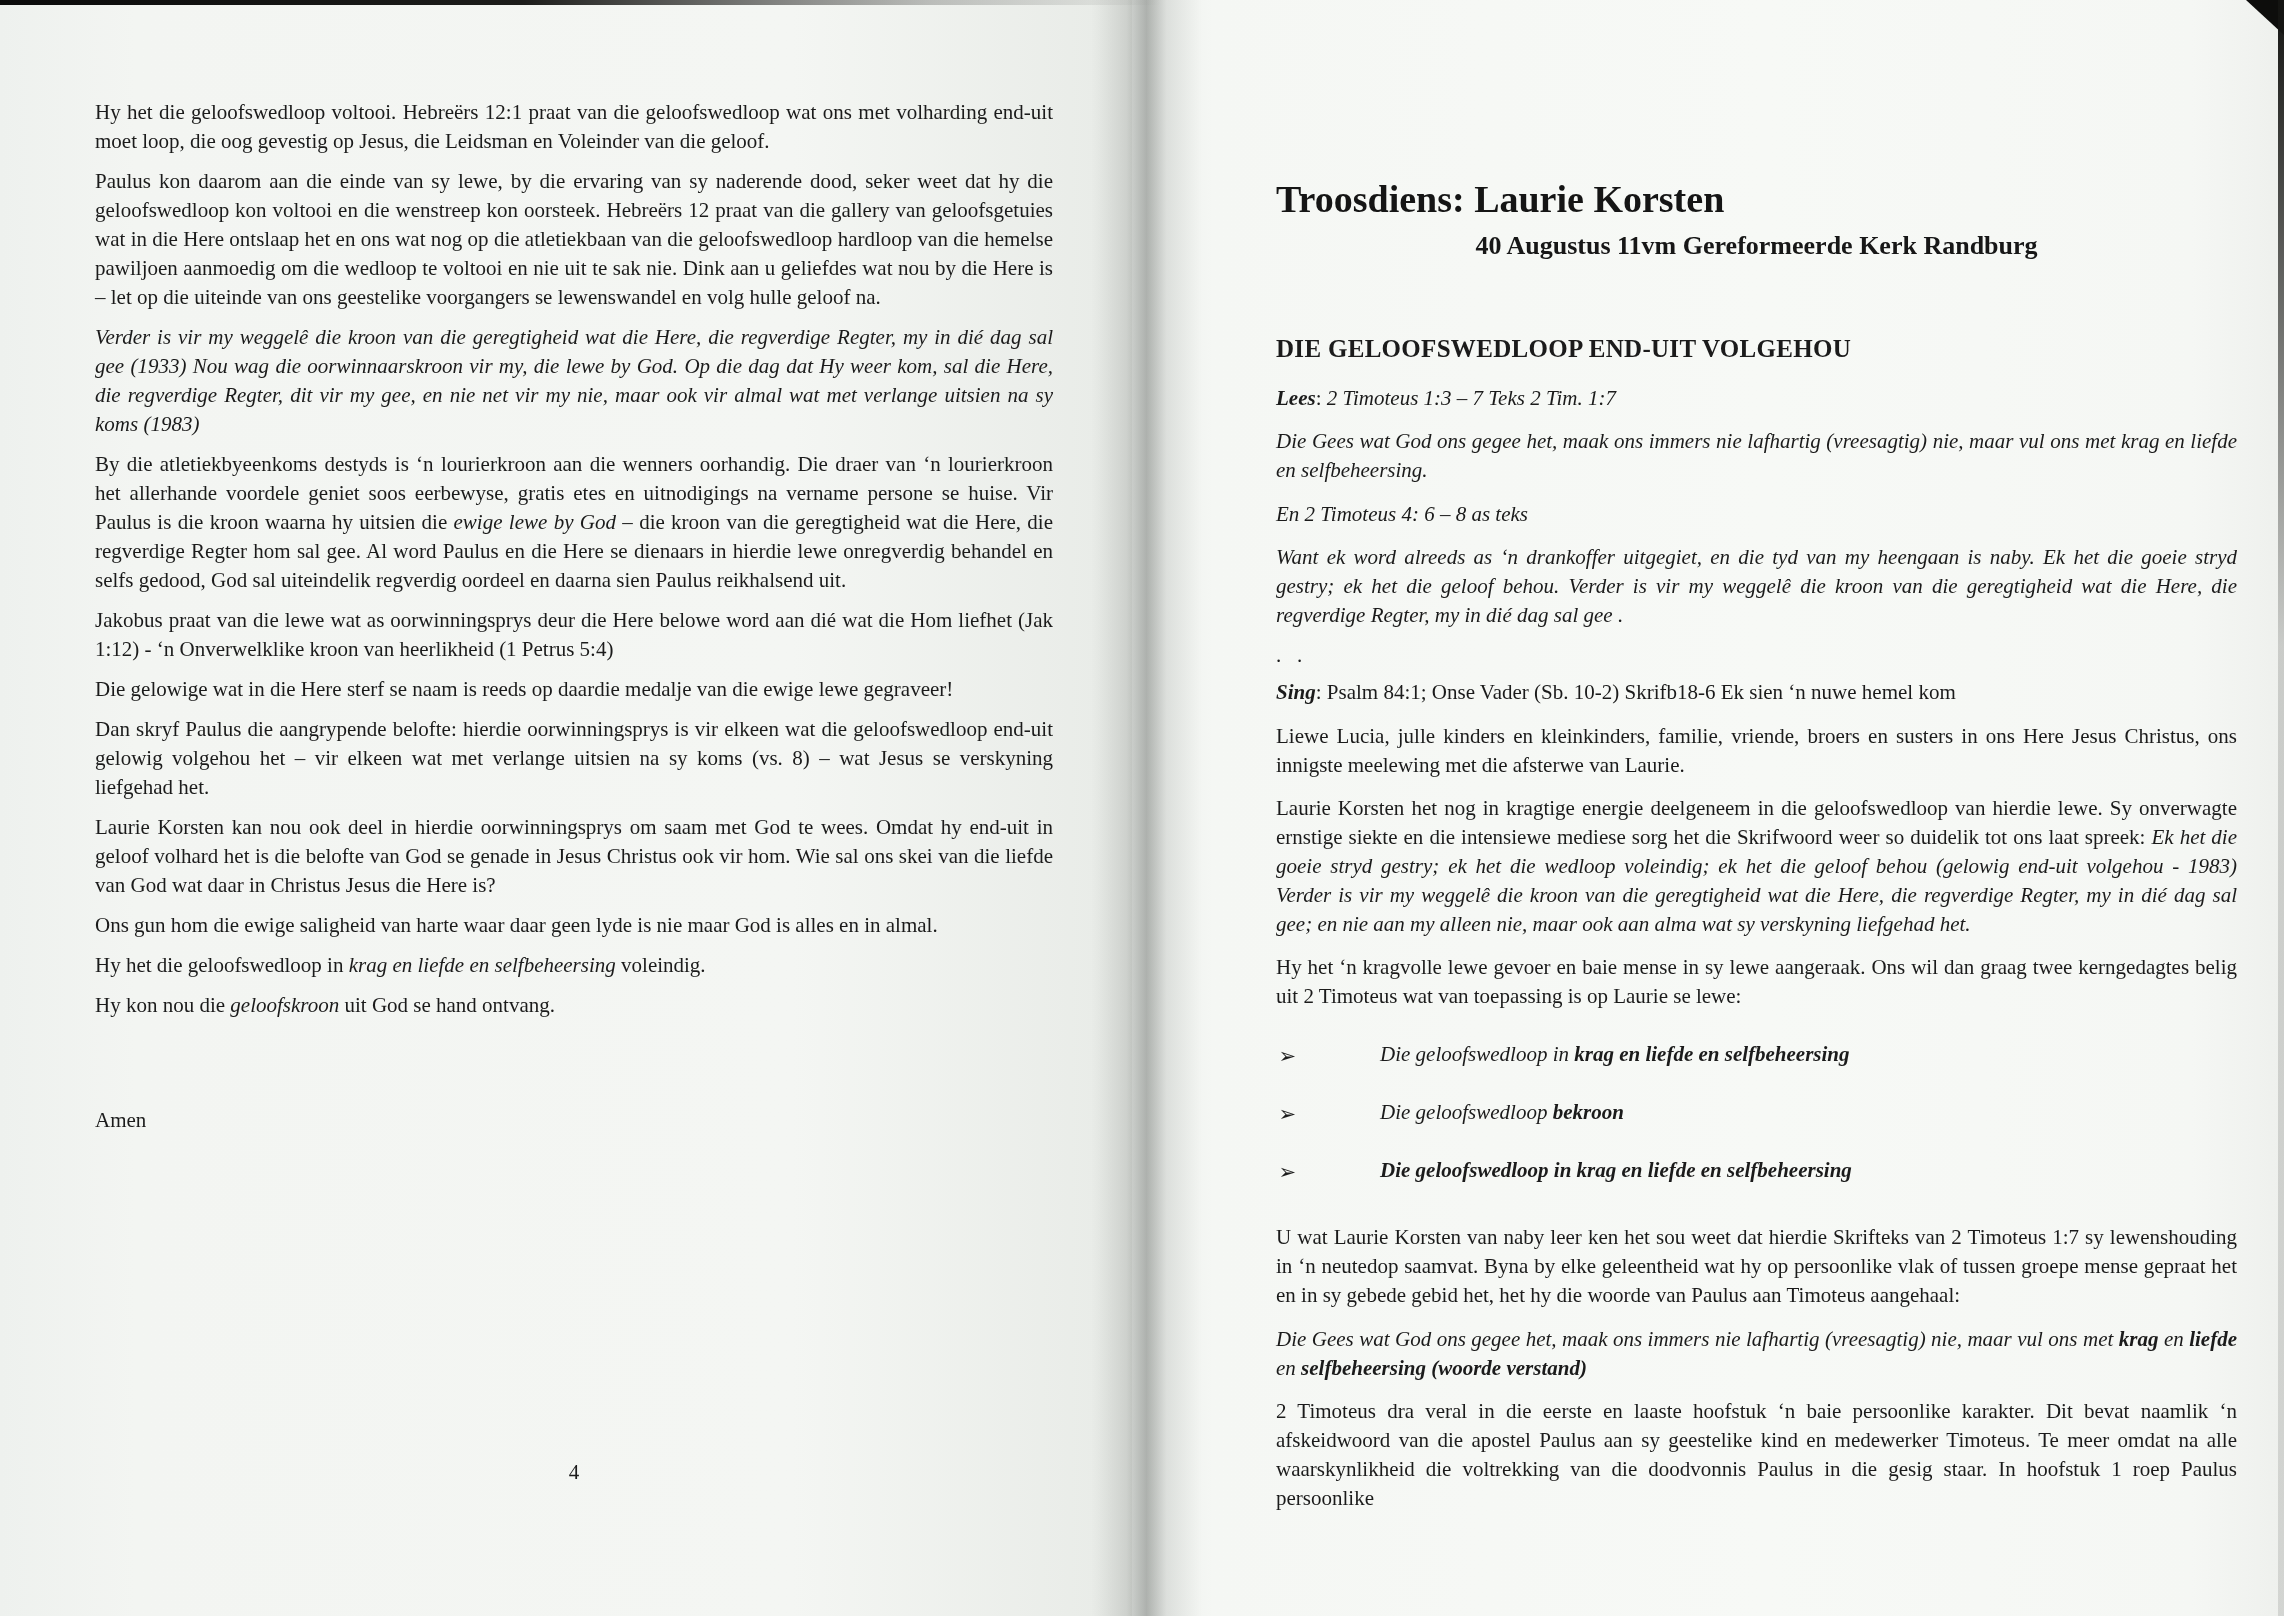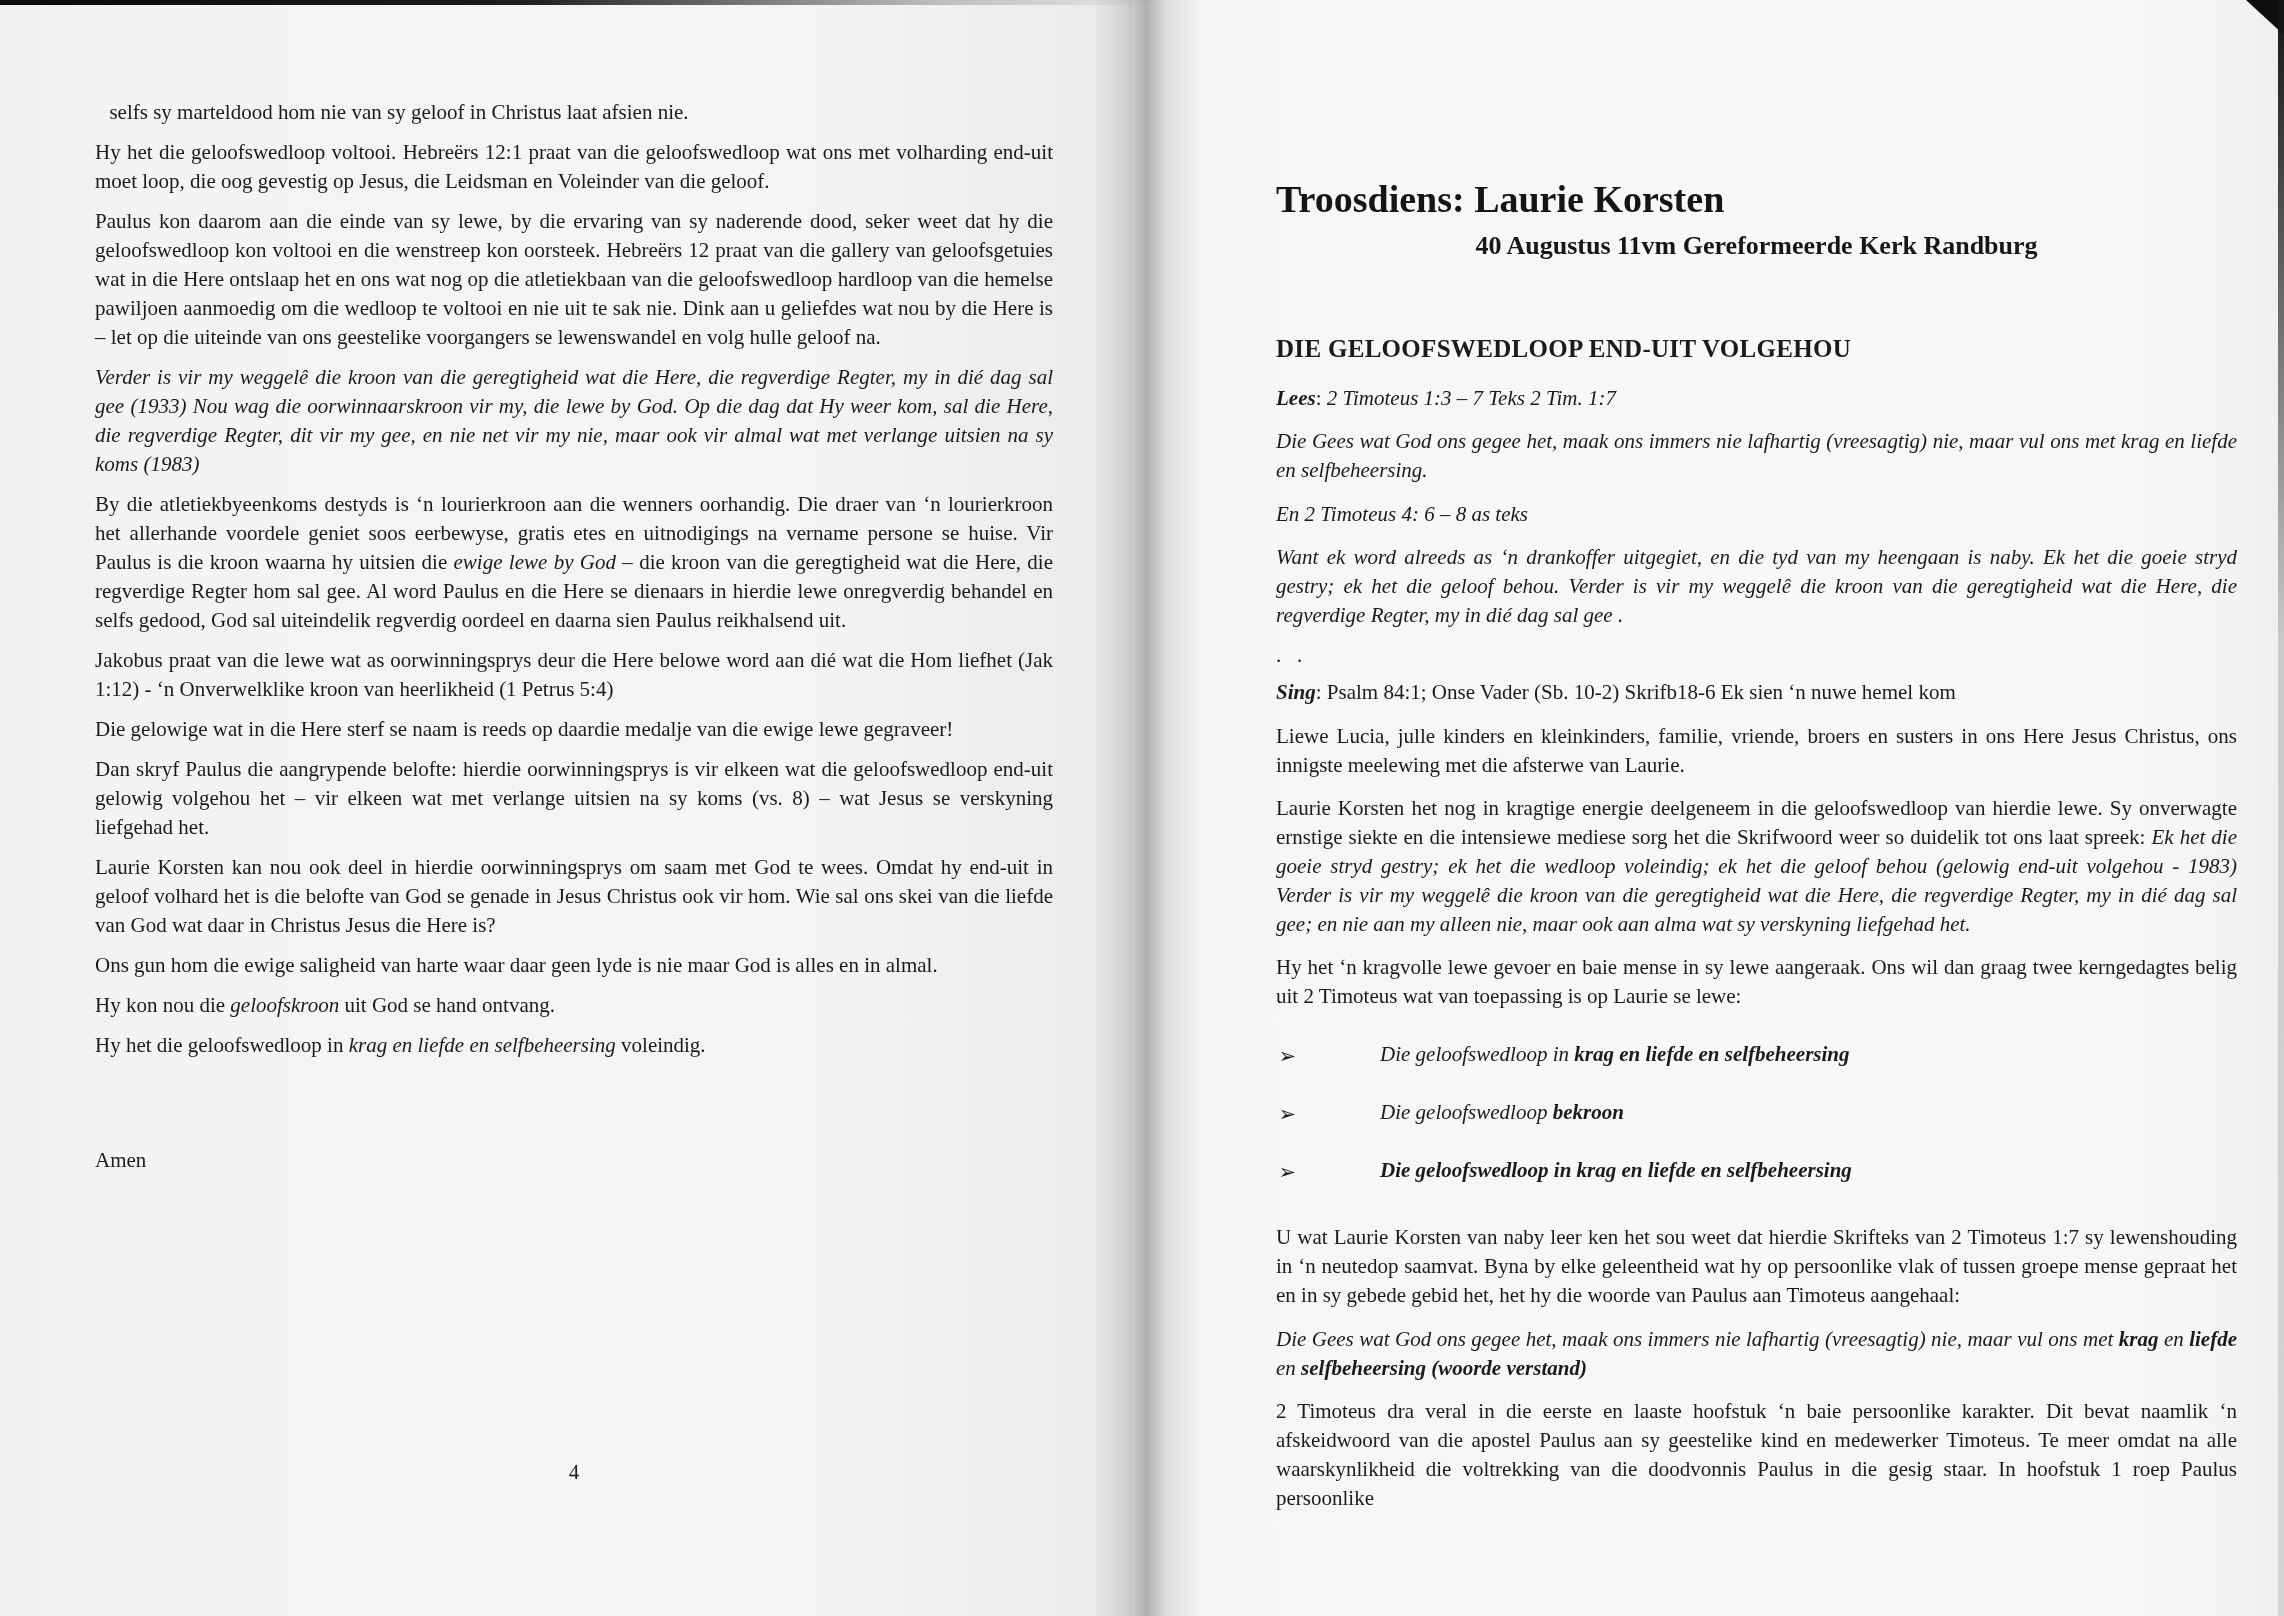--- a/index.html
+++ b/index.html
@@ -50,32 +50,31 @@
 </head>
 <body>
 
 <div>
 
   <div class="page page-left"></div>
   <div class="page page-right"></div>
   <div class="fold"></div>
 
   <div class="left-col">
-    <p class="para indent-first"><span>selfs sy marteldood hom nie van sy geloof in Christus laat afsien nie.</span></p>
     <p class="para"><span>Hy het die geloofswedloop voltooi. Hebreërs 12:1 praat van die geloofswedloop wat ons met volharding end-uit moet loop, die oog gevestig op Jesus, die Leidsman en Voleinder van die geloof.</span></p>
     <p class="para"><span>Paulus kon daarom aan die einde van sy lewe, by die ervaring van sy naderende dood, seker weet dat hy die geloofswedloop kon voltooi en die wenstreep kon oorsteek. Hebreërs 12 praat van die gallery van geloofsgetuies wat in die Here ontslaap het en ons wat nog op die atletiekbaan van die geloofswedloop  hardloop van die hemelse pawiljoen aanmoedig om die wedloop te voltooi en nie uit te sak nie. Dink aan u geliefdes wat nou by die Here is – let op die uiteinde van ons geestelike voorgangers se lewenswandel en volg hulle geloof na.</span></p>
     <p class="para"><span class="i">Verder is vir my weggelê die kroon van die geregtigheid wat die Here, die regverdige Regter, my in dié dag sal gee (1933) Nou wag die oorwinnaarskroon vir my, die lewe by God. Op die dag dat Hy weer kom, sal die Here, die regverdige Regter, dit vir my gee, en nie net vir my nie, maar ook vir almal wat met verlange uitsien na sy koms (1983)</span></p>
     <p class="para"><span>By die atletiekbyeenkoms  destyds is ‘n lourierkroon aan die wenners oorhandig. Die draer van ‘n lourierkroon het allerhande voordele geniet soos eerbewyse, gratis etes en uitnodigings na vername persone se huise.  Vir Paulus is die kroon waarna hy uitsien die </span><span class="i">ewige lewe by God</span><span> – die kroon van die geregtigheid wat die Here, die regverdige Regter hom sal gee. Al word Paulus en die Here se dienaars in hierdie lewe onregverdig behandel en selfs gedood, God sal uiteindelik regverdig oordeel en daarna sien Paulus reikhalsend uit.</span></p>
     <p class="para"><span>Jakobus praat van die lewe wat as oorwinningsprys deur die Here belowe word aan  dié wat die Hom liefhet (Jak 1:12)  - ‘n Onverwelklike kroon van heerlikheid (1 Petrus 5:4)</span></p>
     <p class="para"><span>Die gelowige wat in die Here sterf se naam is reeds op daardie medalje van die ewige lewe gegraveer!</span></p>
     <p class="para"><span>Dan skryf Paulus die aangrypende belofte: hierdie oorwinningsprys is vir  elkeen wat die geloofswedloop end-uit gelowig volgehou het – vir elkeen  wat met  verlange uitsien na sy koms (vs. 8) – wat Jesus se verskyning liefgehad het.</span></p>
     <p class="para"><span>Laurie Korsten kan nou ook deel in hierdie oorwinningsprys om saam met God te wees. Omdat hy end-uit in geloof volhard het is die belofte van God se genade in Jesus Christus ook vir hom.  Wie sal ons skei van die liefde van God wat daar in Christus Jesus die Here is?</span></p>
     <p class="para"><span>Ons gun hom die ewige saligheid van harte waar daar geen lyde is nie maar God is alles en in almal.</span></p>
+    <p class="para"><span>Hy het die geloofswedloop in </span><span class="i">krag en liefde en selfbeheersing</span><span> voleindig.</span></p>
     <p class="para"><span>Hy kon nou die </span><span class="i">geloofskroon</span><span> uit God se hand ontvang.</span></p>
-    <p class="para"><span>Hy het die geloofswedloop in </span><span class="i">krag en liefde en selfbeheersing</span><span> voleindig.</span></p>
     <p class="para amen"><span>Amen</span></p>
   </div>
   <div class="page-number">4</div>
 
   <div class="right-col">
     <h1 class="doc-title">Troosdiens: Laurie Korsten</h1>
     <h2 class="doc-subtitle">40 Augustus 11vm Gereformeerde Kerk Randburg</h2>
     <h3 class="section-heading">DIE GELOOFSWEDLOOP END-UIT VOLGEHOU</h3>
 
     <p class="para p-lees"><span class="bi">Lees</span><span>:  </span><span class="i">2 Timoteus 1:3 – 7 Teks 2 Tim. 1:7</span></p>

